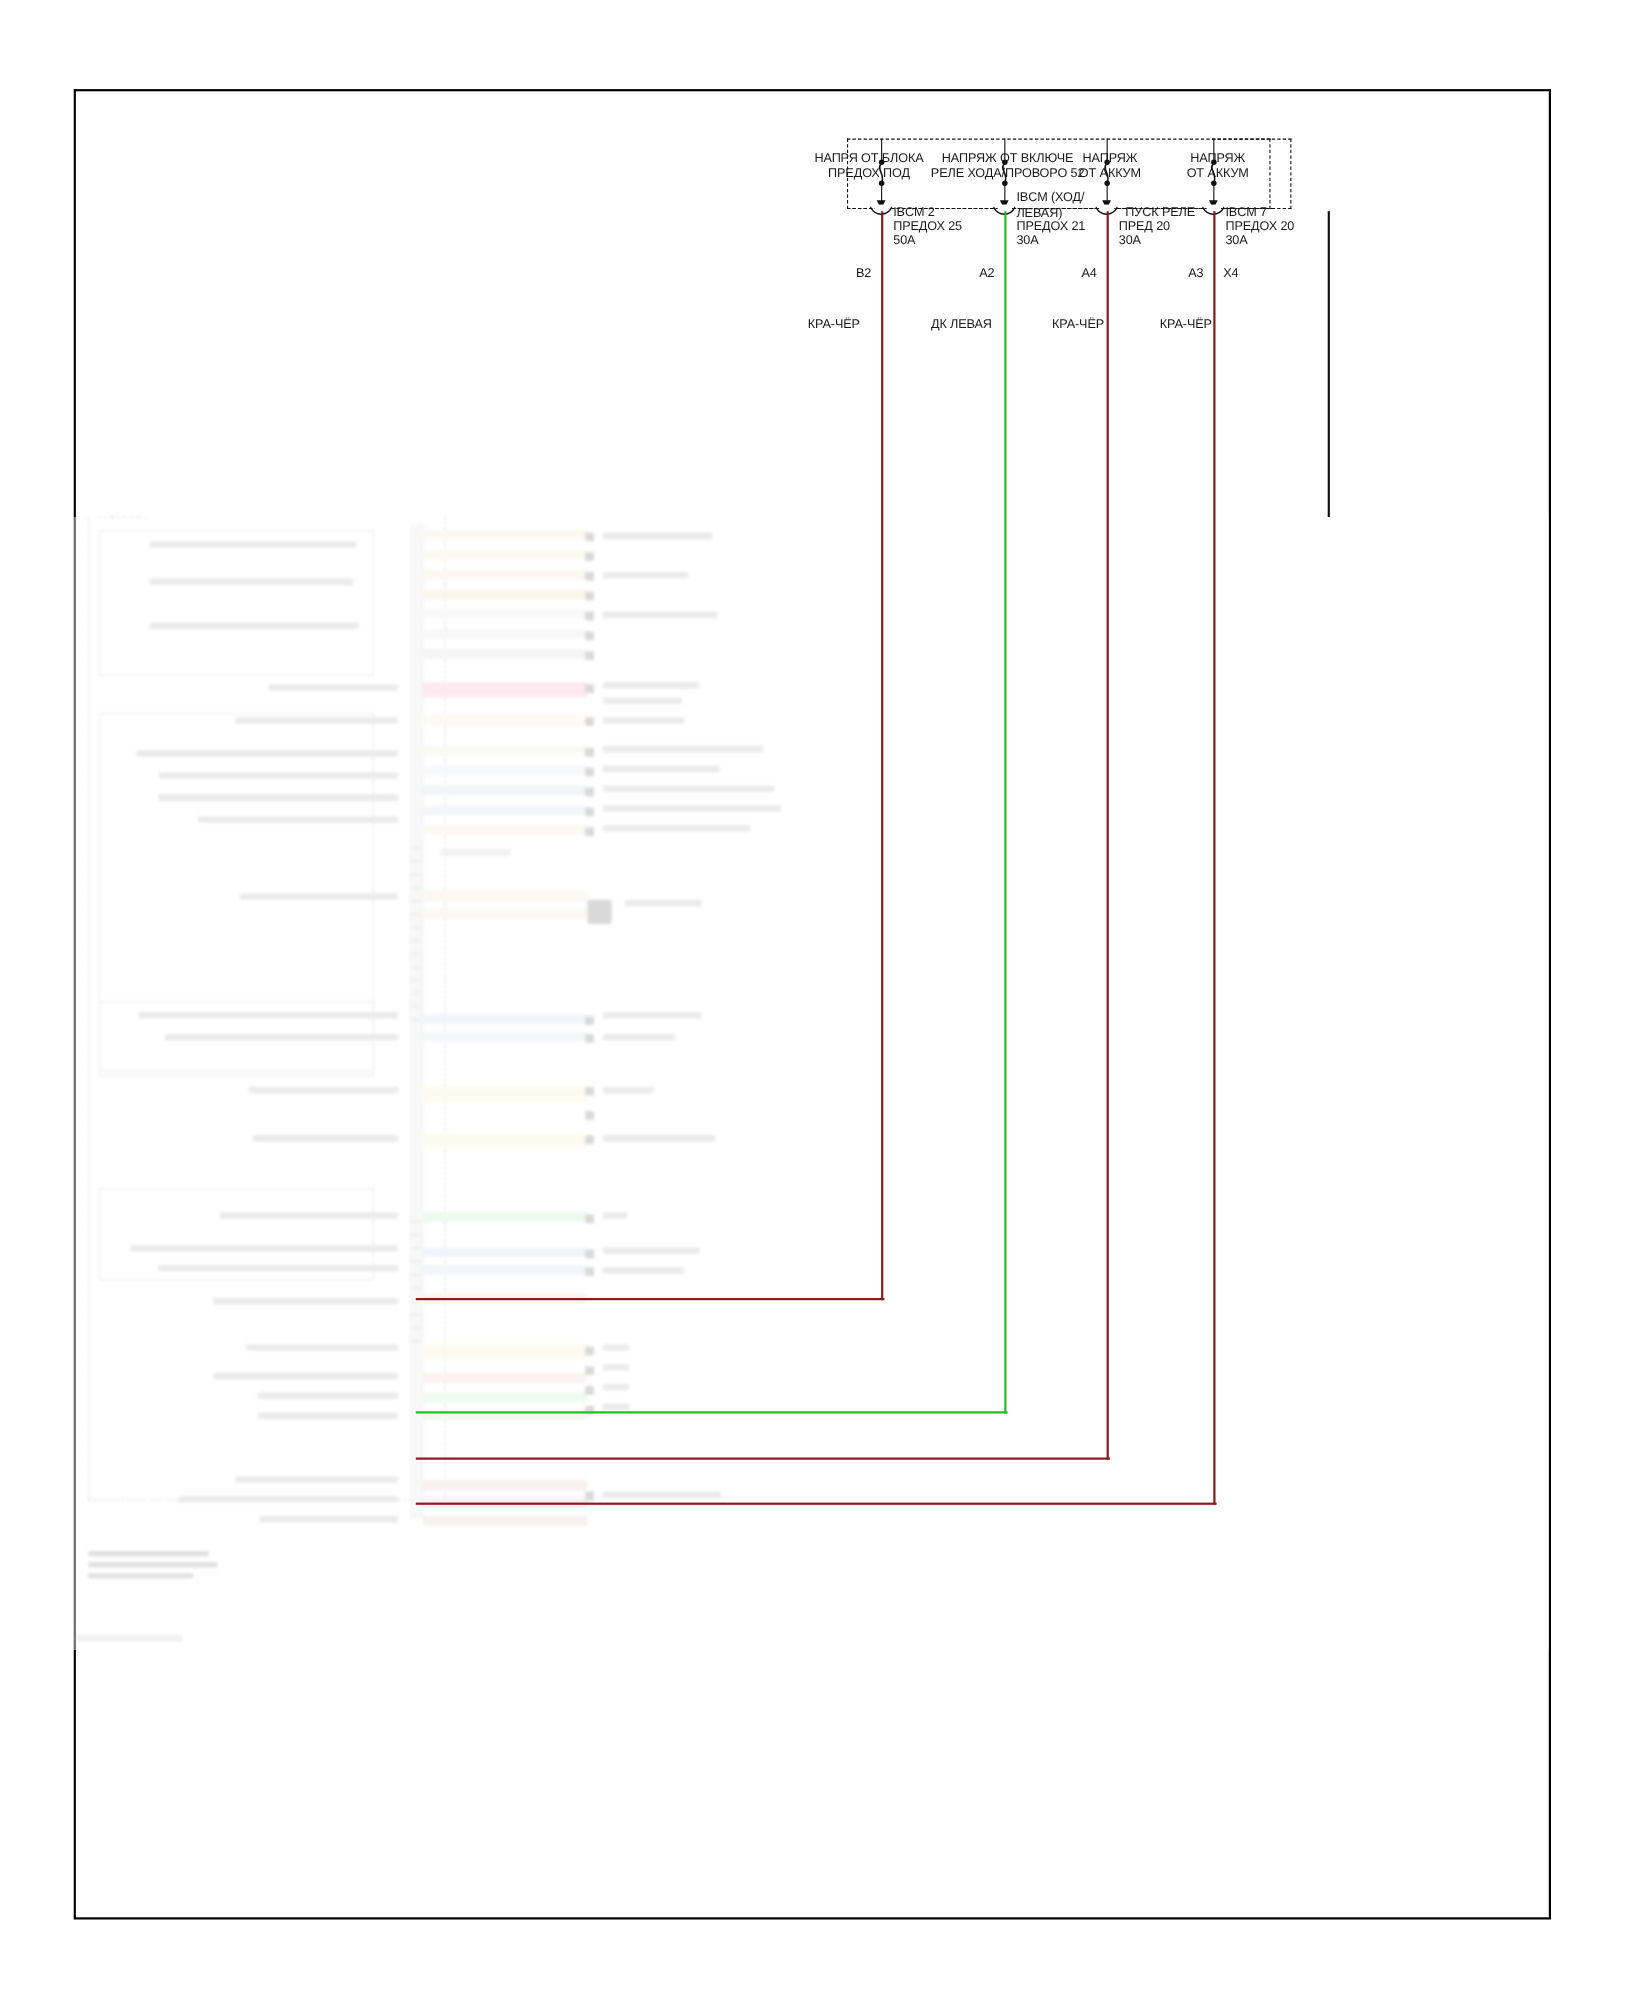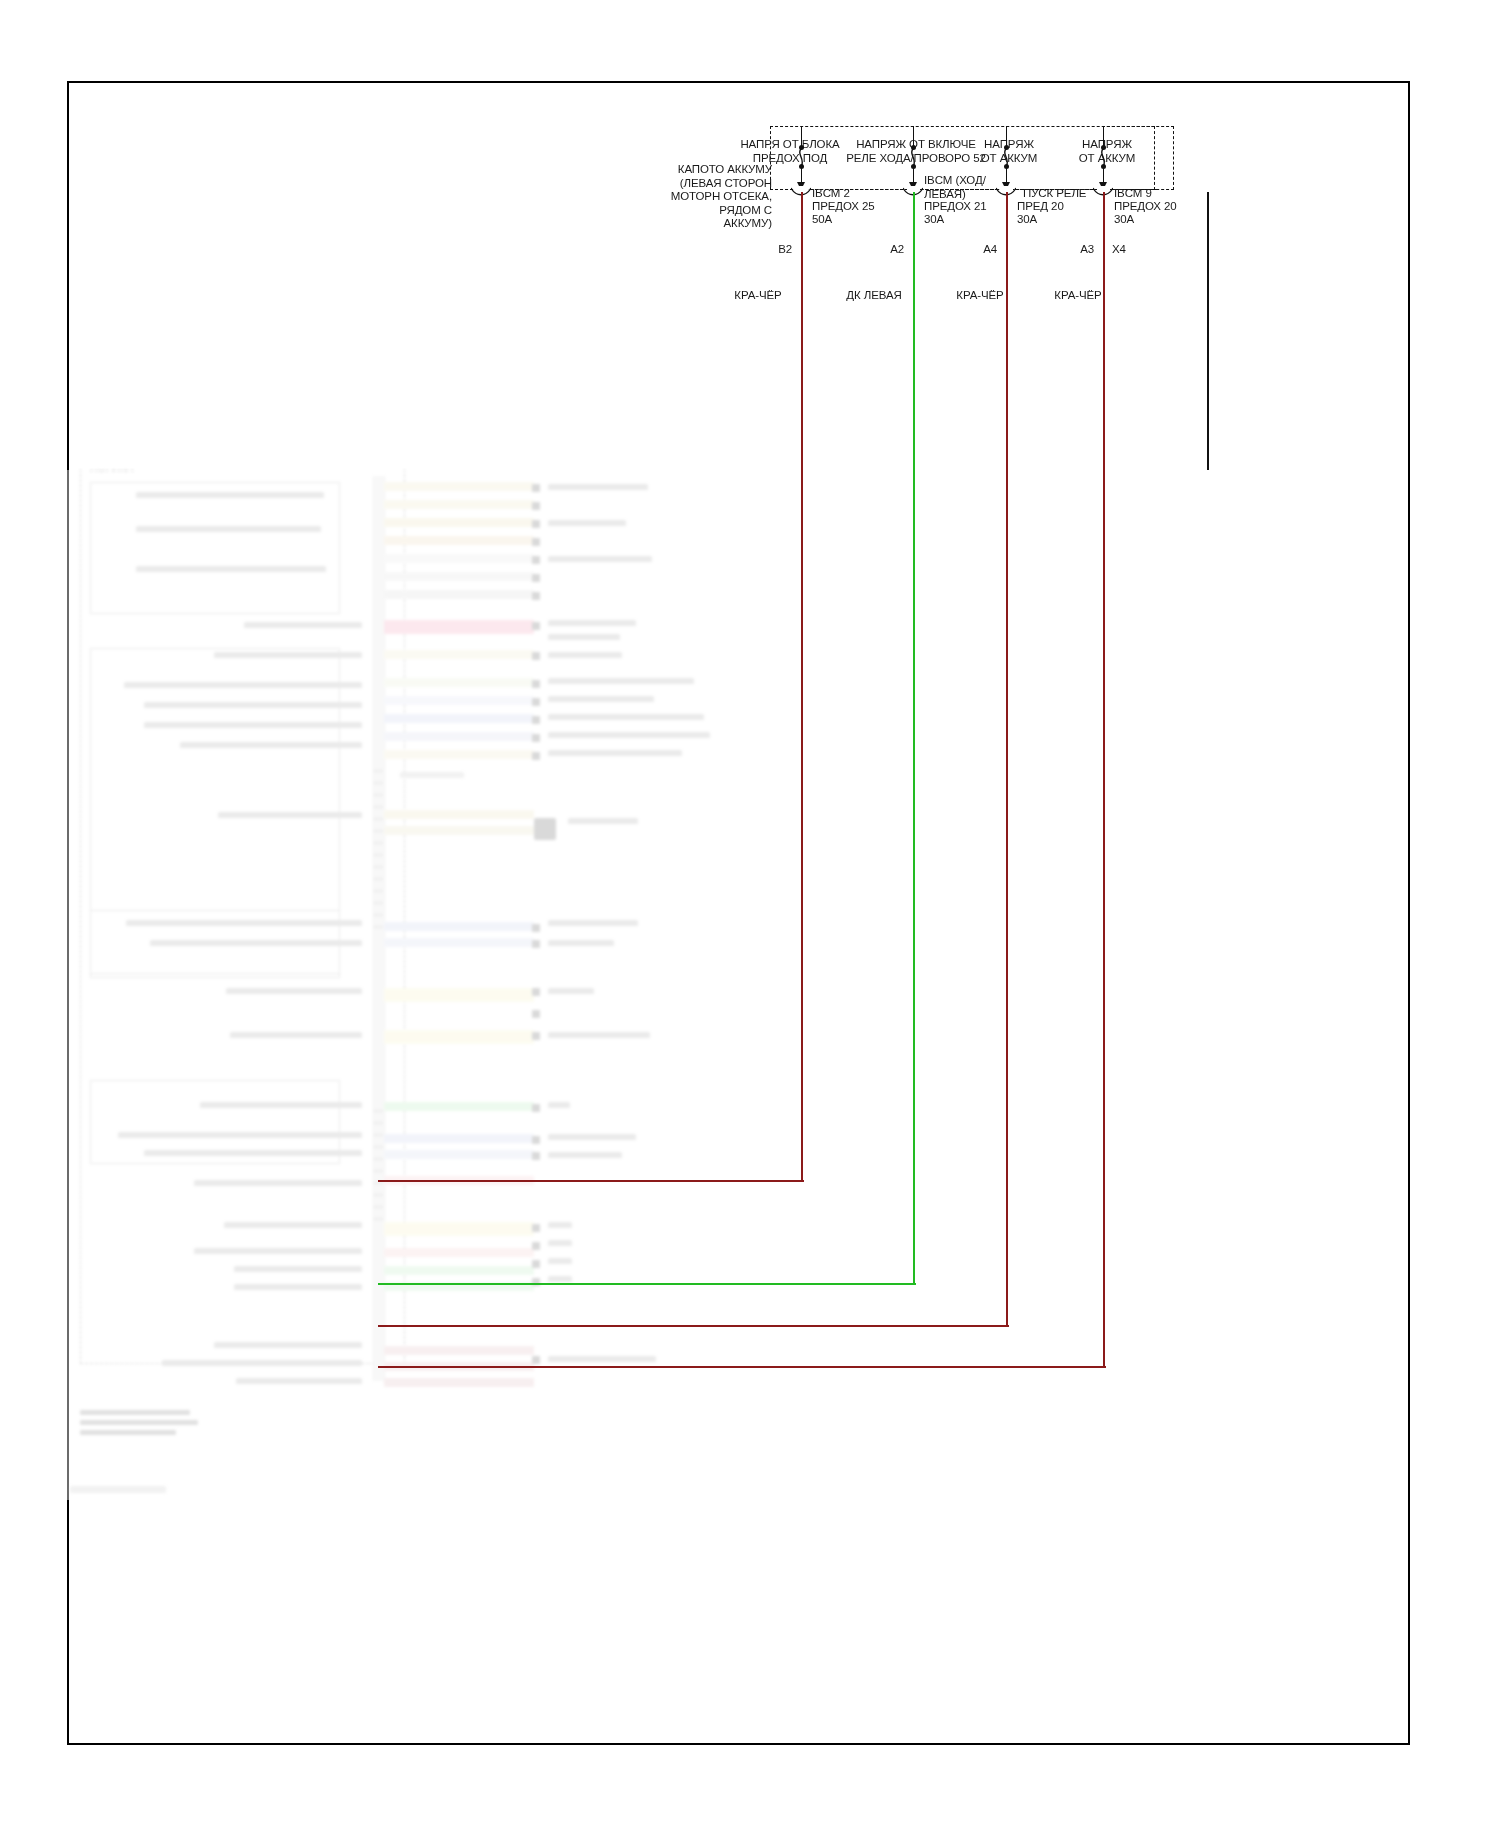--- a/index.html
+++ b/index.html
@@ -389,25 +389,20 @@
 
     <div class="smudge light" style="left:22px; top:1016px; width:96px; height:7px;"></div>
   </div>
 
   <div class="blur-veil"></div>
 
   <div class="fusebox"></div>
   <div class="fusebox-2"></div>
   <div class="harness-line"></div>
 
-  <div class="txt loc-cap" style="left:600px; top:115px; width:172px;">КАПОТО АККУМУ
-(ЛЕВАЯ СТОРОН
-МОТОРН ОТСЕКА,
-РЯДОМ С
-АККУМУ)</div>
 
   <div class="txt src-cap c" style="left:700px; top:90px; width:180px;">НАПРЯ ОТ БЛОКА
 ПРЕДОХ ПОД</div>
 
   <div class="feeder" style="left:801px; top:126px; height:22px;"></div>
   <div class="fuse-dot" style="left:798.5px; top:145px;"></div>
   <svg class="fuse-squiggle" style="left:795px; top:149px;" viewBox="0 0 12 18">
     <path d="M6 0 C 1 5, 11 10, 6 18" stroke="#111" stroke-width="1.4" fill="none"></path>
   </svg>
   <div class="fuse-dot" style="left:798.5px; top:164px;"></div>
@@ -492,21 +487,21 @@
 
   <div class="feeder" style="left:1103px; top:126px; height:22px;"></div>
   <div class="fuse-dot" style="left:1100.5px; top:145px;"></div>
   <svg class="fuse-squiggle" style="left:1097px; top:149px;" viewBox="0 0 12 18">
     <path d="M6 0 C 1 5, 11 10, 6 18" stroke="#111" stroke-width="1.4" fill="none"></path>
   </svg>
   <div class="fuse-dot" style="left:1100.5px; top:164px;"></div>
   <div class="feeder" style="left:1103px; top:168px; height:22px;"></div>
   <div class="arrow-head" style="left:1098.5px; top:182px;"></div>
 
-  <div class="txt fuse-cap" style="left:1114px; top:139px; width:104px;">IBCM 9</div>
+  <div class="txt fuse-cap" style="left:1114px; top:139px; width:104px;">IBCM 7</div>
   <div class="txt fuse-cap" style="left:1114px; top:152px; width:104px;">ПРЕДОХ 20</div>
   <div class="txt fuse-cap" style="left:1114px; top:165px; width:104px;">30A</div>
 
   <div class="fusebox-nib" style="left:1097px; width:13px;"></div>
   <svg class="pass-wave" style="left:1093px; top:186px;" viewBox="0 0 20 10">
     <path d="M0 2 C 5 11, 15 11, 20 2" stroke="#111" stroke-width="1.3" fill="none"></path>
   </svg>
 
   <div class="txt pin-id r" style="left:1054px; top:195px; width:40px;">A3</div>
   <div class="txt pin-id l" style="left:1112px; top:195px; width:40px;">X4</div>

